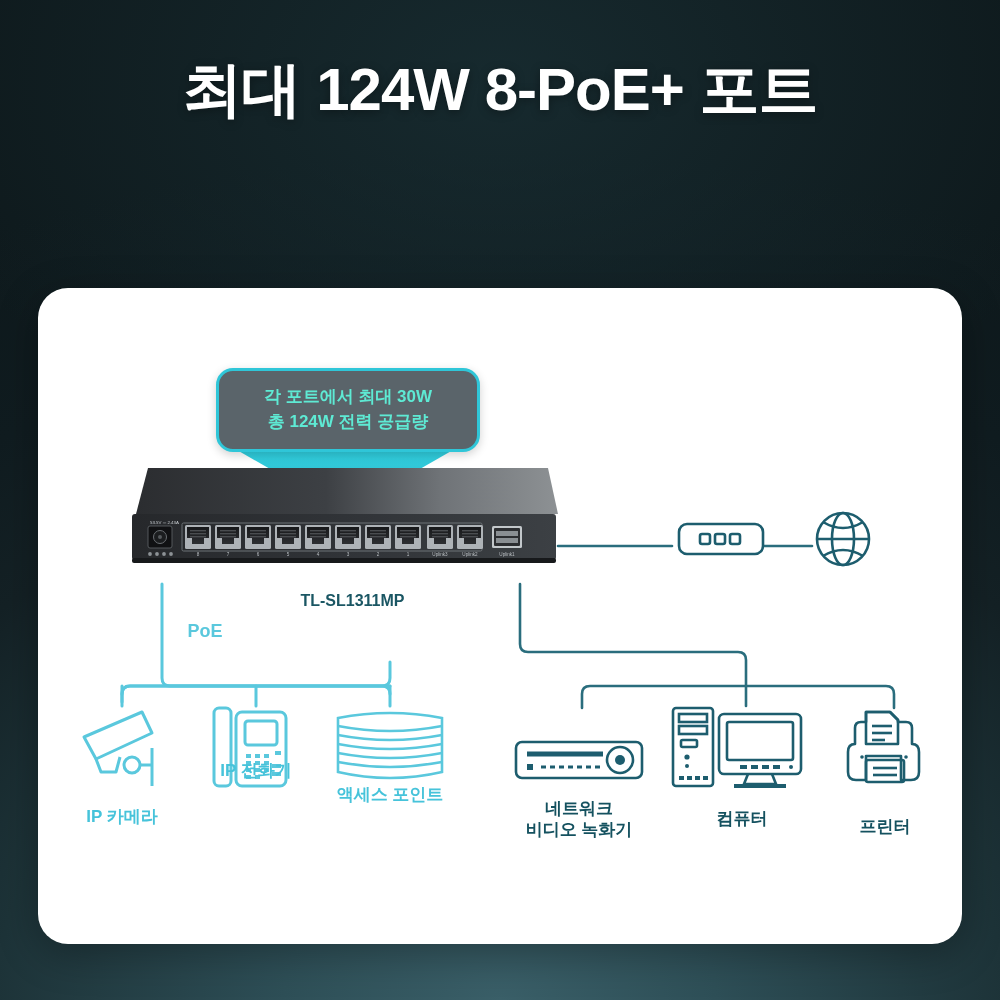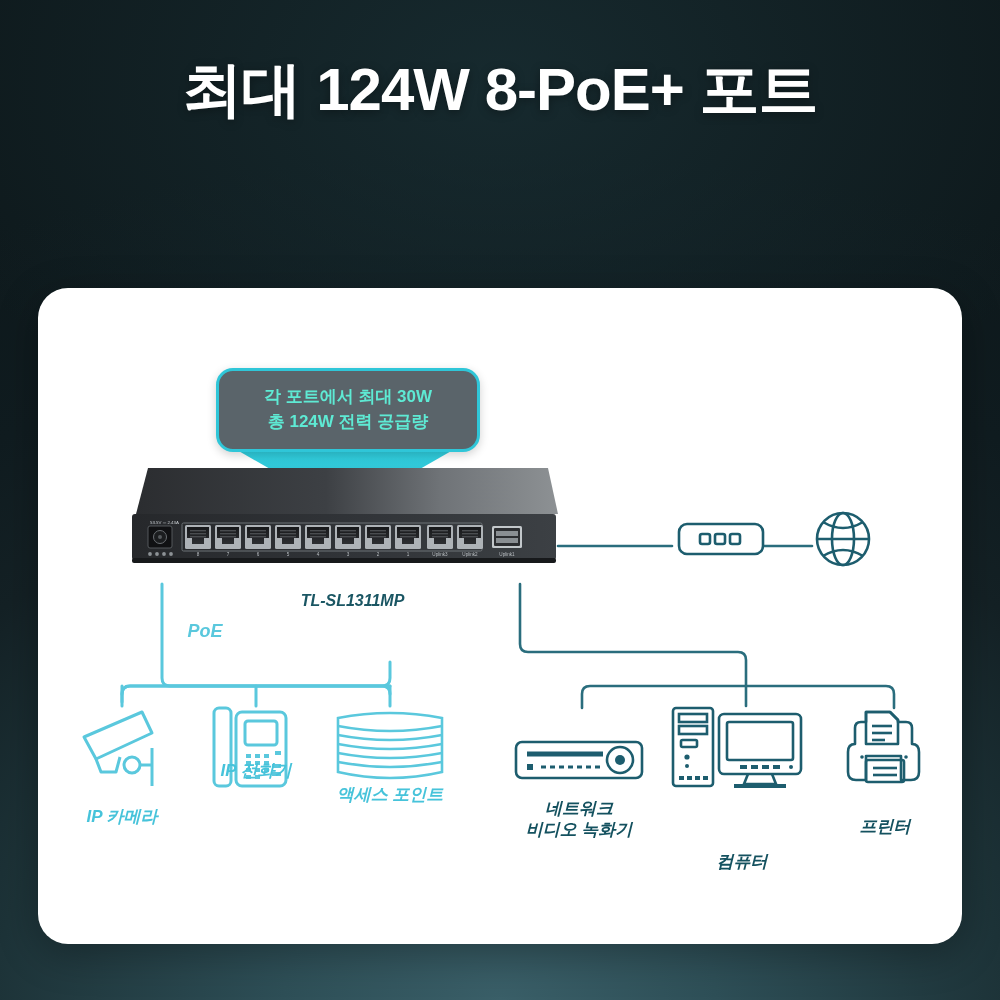--- a/index.html
+++ b/index.html
@@ -51,21 +51,21 @@
     position:absolute;left:230px;top:446px;width:230px;height:66px;z-index:7;
   }
 
   
   #switch{position:absolute;left:128px;top:466px;width:430px;height:118px;z-index:9;}
 
   
   #wires{position:absolute;left:0;top:0;width:1000px;height:1000px;z-index:6;}
 
   
-  .lbl{position:absolute;text-align:center;font-weight:700;z-index:10;font-style:italic;}
+  .lbl{position:absolute;text-align:center;font-weight:700;z-index:10;}
   .lbl-cy{color:#46c3da;}
   .lbl-tl{color:#14515f;}
   #model{left:265px;top:592px;width:175px;font-size:16px;color:#1a5663;}
   #poe{left:170px;top:621px;width:70px;font-size:18px;color:#5ac8dd;text-align:center;}
   .dlabel{font-size:17px;line-height:1.25;}
 </style>
 </head>
 <body>
 
 <div id="page">
@@ -383,16 +383,16 @@
   <div class="lbl" id="poe">PoE</div>
 
   <div class="lbl lbl-cy dlabel" style="left:62px;top:806px;width:120px;">IP 카메라</div>
   <div class="lbl lbl-cy dlabel" style="left:196px;top:760px;width:120px;">IP 전화기</div>
   <div class="lbl lbl-cy dlabel" style="left:318px;top:784px;width:144px;">액세스 포인트</div>
 
   <div class="lbl lbl-tl dlabel" style="left:512px;top:798px;width:134px;">
     <div>네트워크</div>
     <div>비디오 녹화기</div>
   </div>
-  <div class="lbl lbl-tl dlabel" style="left:692px;top:808px;width:100px;margin-top:43px;">컴퓨터</div>
+  <div class="lbl lbl-tl dlabel" style="left:692px;top:808px;width:100px;">컴퓨터</div>
   <div class="lbl lbl-tl dlabel" style="left:835px;top:808px;width:100px;margin-top:8px;">프린터</div>
 
 </div>
 
 </body></html>

